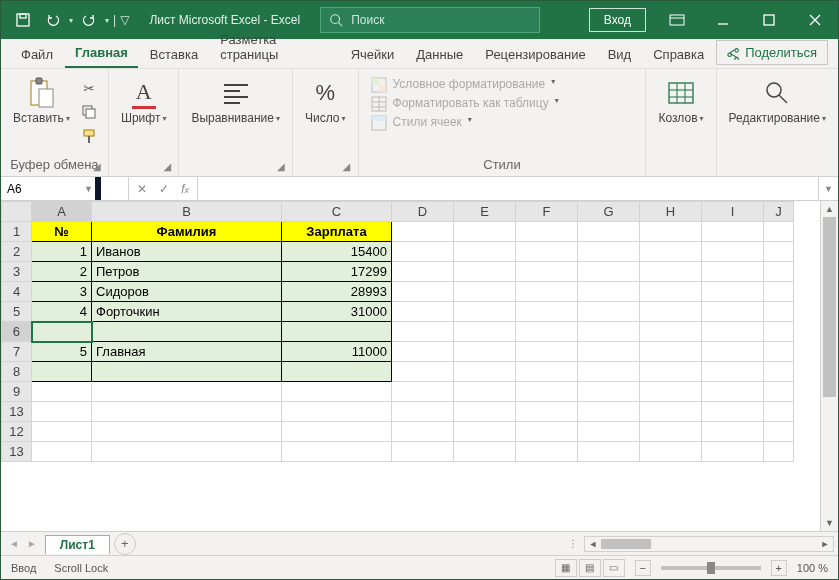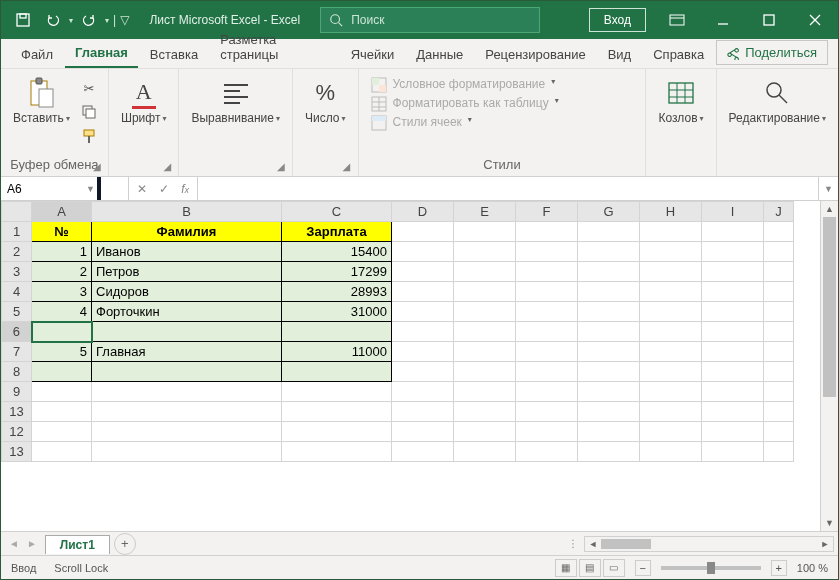--- a/index.html
+++ b/index.html
@@ -28,21 +28,21 @@
 .ribbon-launcher { position: absolute; bottom: 3px; right: 3px; width: 12px; height: 12px; font-size: 10px; color: #888; }
 .big-btn { display: flex; flex-direction: column; align-items: center; padding: 4px; gap: 2px; font-size: 12px; color: #444; }
 .big-btn .icon { width: 32px; height: 32px; display: flex; align-items: center; justify-content: center; }
 .big-btn .label { display: flex; align-items: center; gap: 2px; }
 .small-btns { display: flex; flex-direction: column; gap: 2px; padding-top: 4px; }
 .small-btn { width: 22px; height: 22px; display: flex; align-items: center; justify-content: center; font-size: 13px; color: #555; }
 .styles-list { display: flex; flex-direction: column; gap: 3px; padding: 4px 0; font-size: 12px; color: #aaa; }
 .styles-item { display: flex; align-items: flex-start; gap: 6px; padding: 0 4px; }
 
 .formula-bar-row { display: flex; height: 24px; border-bottom: 1px solid #d0d0d0; font-size: 12px; align-items: stretch; }
-.name-box { width: 100px; border-right: 4px solid #0f172a; display: flex; align-items: center; padding: 0 6px; position: relative; }
+.name-box { width: 100px; border-right: 6px solid #0f172a; display: flex; align-items: center; padding: 0 6px; position: relative; }
 .name-box .dd { position: absolute; right: 2px; color: #888; font-size: 9px; }
 .fb-sep { width: 28px; border-right: 1px solid #d0d0d0; }
 .fb-btns { display: flex; align-items: center; padding: 0 8px; gap: 12px; color: #888; border-right: 1px solid #d0d0d0; }
 .fb-input { flex: 1; padding: 0 6px; display: flex; align-items: center; }
 .fb-expand { width: 20px; border-left: 1px solid #d0d0d0; display: flex; align-items: center; justify-content: center; color: #888; font-size: 9px; }
 
 .sheet-area { flex: 1; display: flex; overflow: hidden; background: #fff; position: relative; }
 .grid-container { flex: 1; overflow: hidden; position: relative; }
 table.grid { border-collapse: collapse; table-layout: fixed; }
 table.grid th, table.grid td { border: 1px solid #d4d4d4; font-size: 13px; font-weight: normal; height: 20px; padding: 0 4px; overflow: hidden; white-space: nowrap; }

